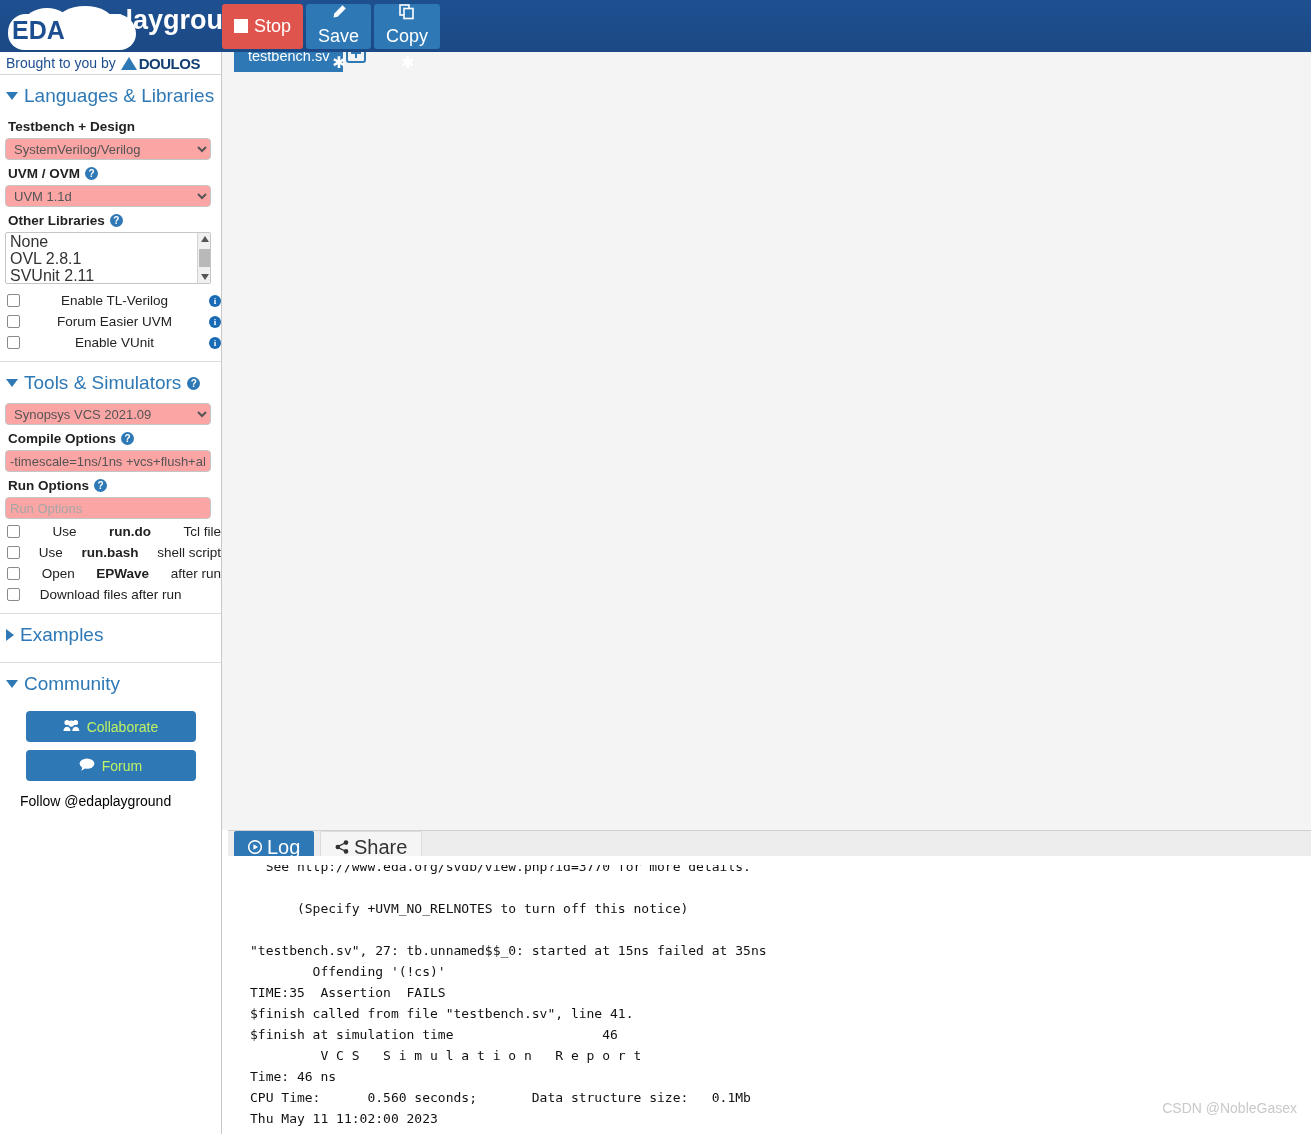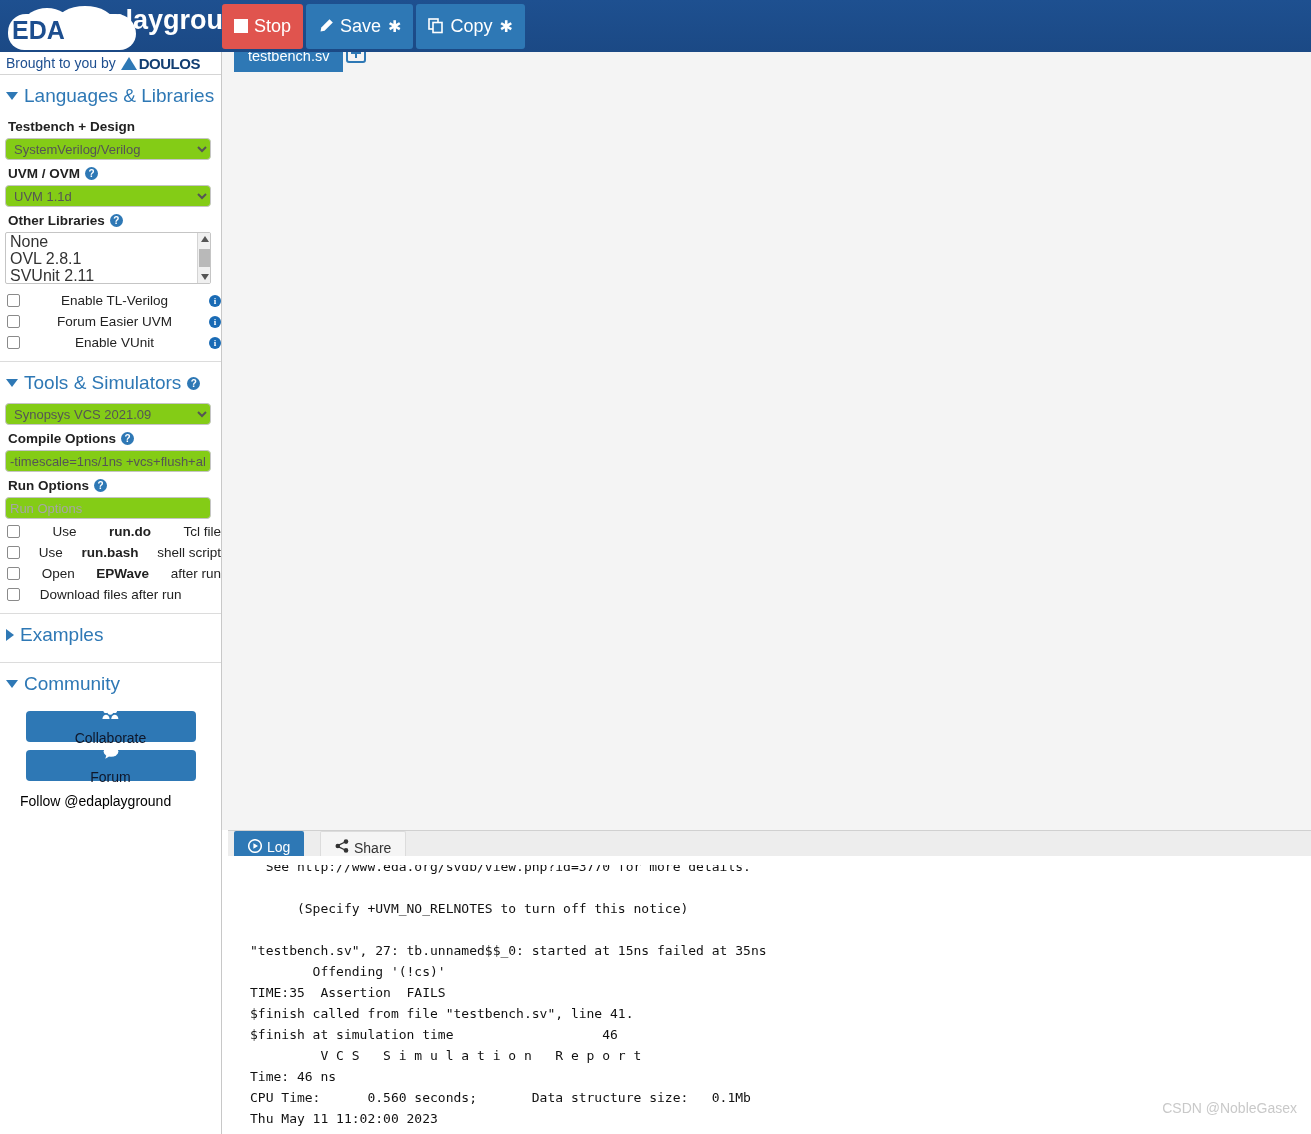--- a/index.html
+++ b/index.html
@@ -75,21 +75,21 @@
     display: flex; align-items: center; gap: 6px;
     padding: 0 12px;
     border: none;
     color: #ffffff;
     font-size: 18px;
     font-family: "Liberation Sans", sans-serif;
     border-radius: 3px;
     cursor: pointer;
   }
   .tb-btn.stop { background: #e0544e; }
-  .tb-btn.save, .tb-btn.copy { background: #2e78b5; }
+  .tb-btn.save, .tb-btn.copy { background: #2e78b5; flex-direction: column; }
   .tb-btn .star { font-size: 16px; vertical-align: super; margin-left: 1px; }
   .sq-icon { width: 14px; height: 14px; background: #fff; display: inline-block; }
   .pencil-icon { display: inline-block; width: 16px; height: 16px; }
   .copy-icon { display: inline-block; width: 16px; height: 16px; }
 
   
   .sidebar {
     position: absolute; left: 0; top: 52px;
     width: 222px; height: 1082px;
     background: #ffffff;
@@ -157,21 +157,21 @@
   }
   select.sb-select, input.sb-input {
     display: block;
     width: 206px; margin: 1px 0 2px 5px;
     height: 22px;
     font-size: 13px;
     color: #555;
     border: 1px solid #c5c5c5;
     border-radius: 4px;
     padding: 0 4px;
-    background: #84cc16;
+    background: #fca5a5;
     font-family: "Liberation Sans", sans-serif;
   }
   input.sb-input::placeholder { color: #a6a6a6; }
   .listbox {
     width: 206px; margin: 1px 0 6px 5px;
     height: 52px;
     border: 1px solid #c5c5c5;
     border-radius: 2px;
     overflow: hidden;
     position: relative;
@@ -207,25 +207,24 @@
   .cbox {
     width: 13px; height: 13px;
     border: 1px solid #8a8a8a; border-radius: 2px;
     background: #fff;
     flex: 0 0 13px;
   }
   .divider { height: 1px; background: #dcdcdc; margin: 8px 0 0 0; }
   .comm-btn {
     display: flex; align-items: center; justify-content: center; gap: 7px;
     width: 170px; height: 31px; margin: 8px auto 0 auto;
-    background: #2e78b5; color: #0f172a;
+    background: #2e78b5; color: #bef264;
     font-size: 14px; border-radius: 4px; border: none;
     cursor: pointer;
     font-family: "Liberation Sans", sans-serif;
-    flex-direction: column;
   }
   .follow-link {
     display: block; padding: 12px 0 0 20px;
     color: #000000; font-size: 14px; text-decoration: none;
     cursor: pointer;
   }
 
   
   .tabstrip {
     position: absolute; left: 228px; top: 40px;
@@ -381,21 +380,21 @@
   
   .log-tabstrip {
     position: absolute; left: 228px; top: 830px;
     width: 1083px; height: 32px;
     background: #ededed;
     border-top: 1px solid #d0d0d0;
   }
   .log-tab {
     position: absolute; top: 0; height: 32px;
     display: flex; align-items: center; justify-content: center; gap: 5px;
-    font-size: 14px;
+    font-size: 20px;
     padding: 0 14px;
     cursor: pointer;
     border-radius: 2px 2px 0 0;
   }
   .log-tab.active { left: 6px; background: #2e78b5; color: #fff; }
   .log-tab.share  { left: 92px; background: #f5f5f5; color: #333; border: 1px solid #dcdcdc; border-bottom: none;}
   .log-body {
     position: absolute; left: 240px; top: 856px;
     width: 1083px; height: 278px;
     background: #ffffff;

